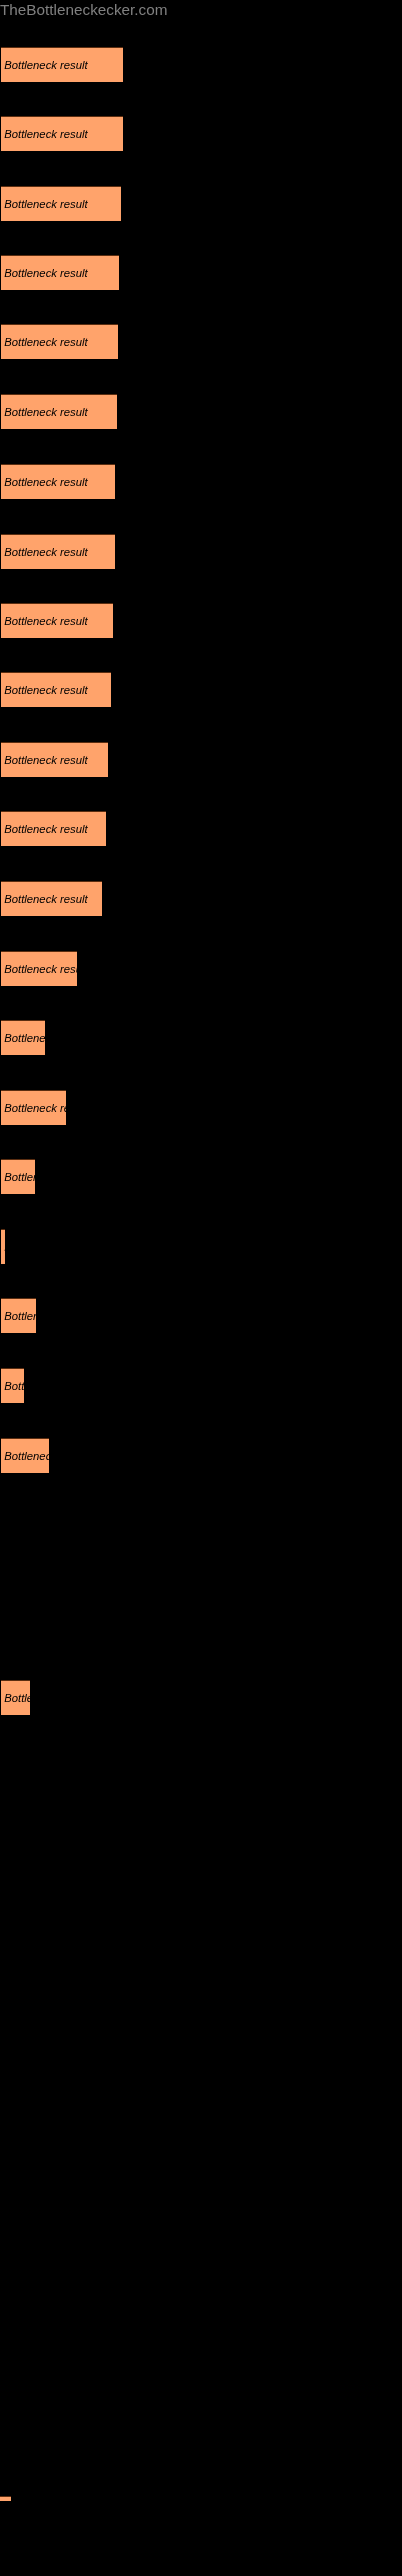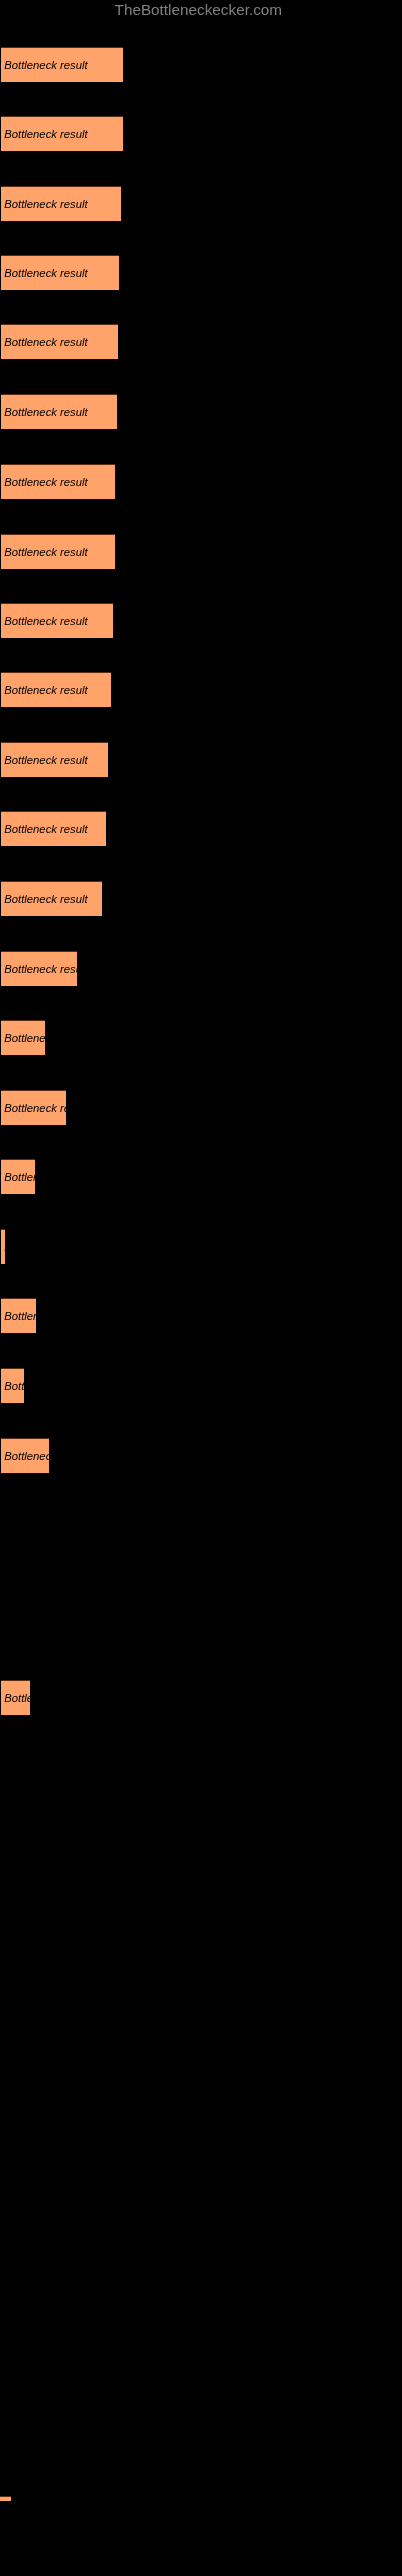--- a/index.html
+++ b/index.html
@@ -13,21 +13,21 @@
     position: relative;
     overflow: hidden;
     font-family: "Liberation Sans", sans-serif;
   }
 
   .site-title {
     position: absolute;
     top: 0px;
     left: 0px;
     width: 403px;
-    text-align: center;
+    text-align: left;
     padding-right: 6.4px;
     box-sizing: border-box;
     color: #808080;
     font-size: 15.3px;
     line-height: 19.3px;
     letter-spacing: 0px;
     white-space: nowrap;
     font-family: "Liberation Sans", sans-serif;
   }
 

